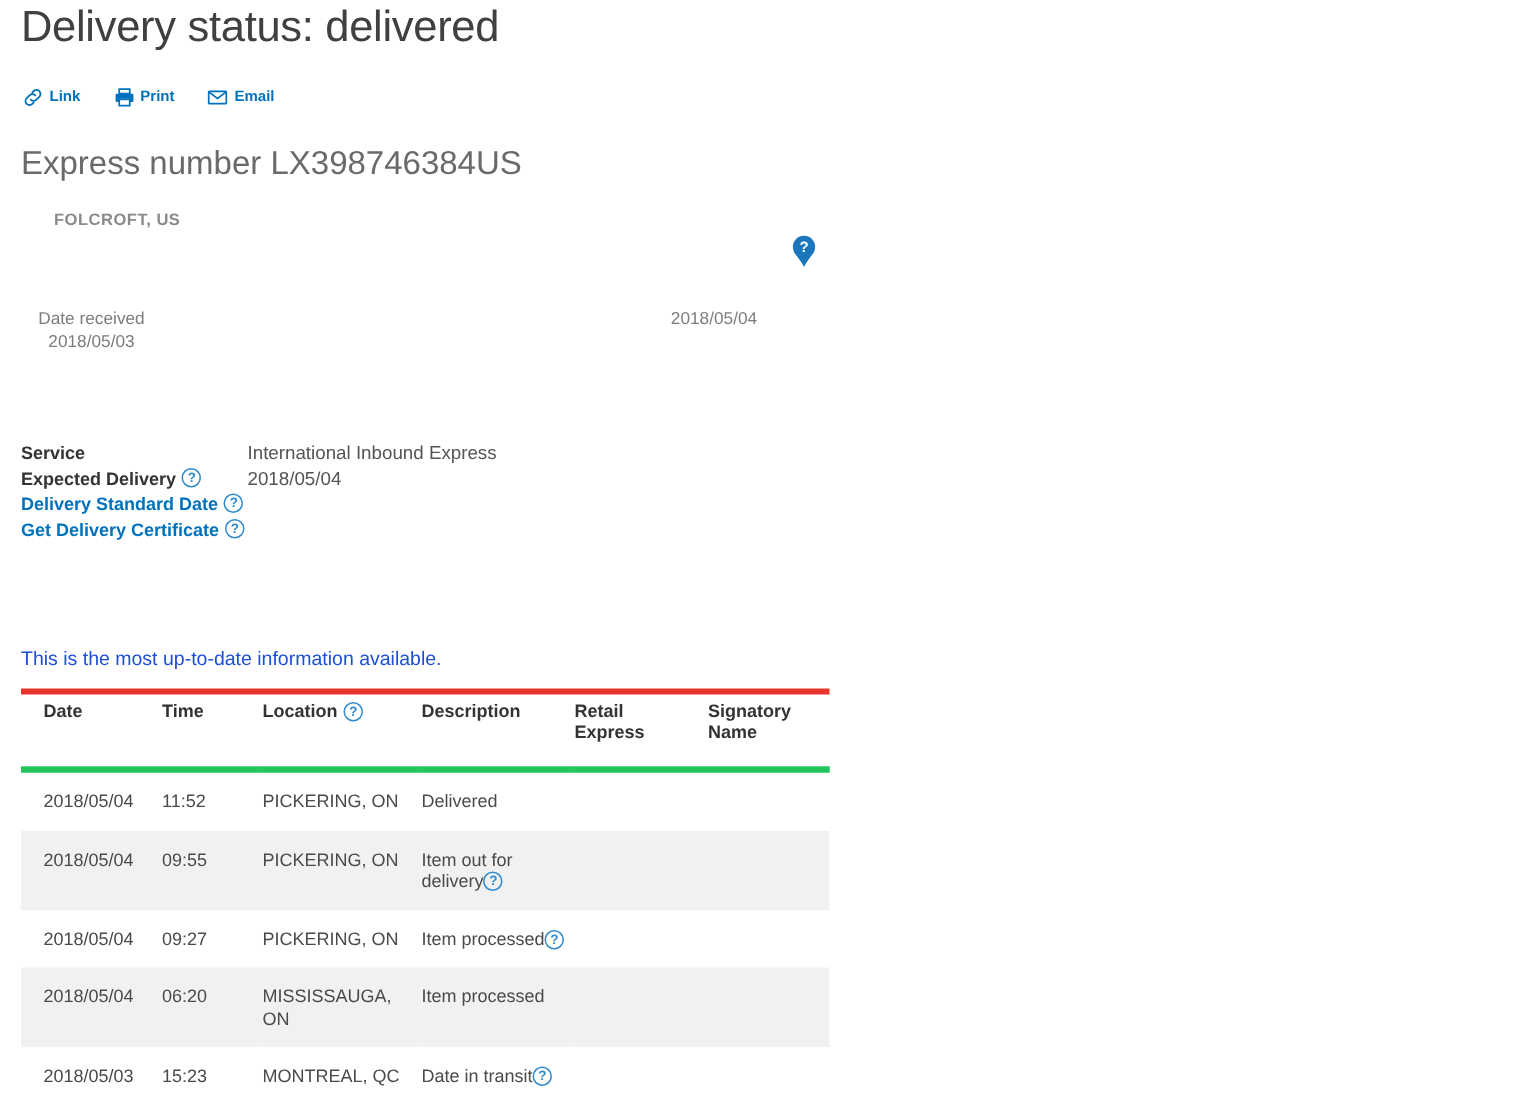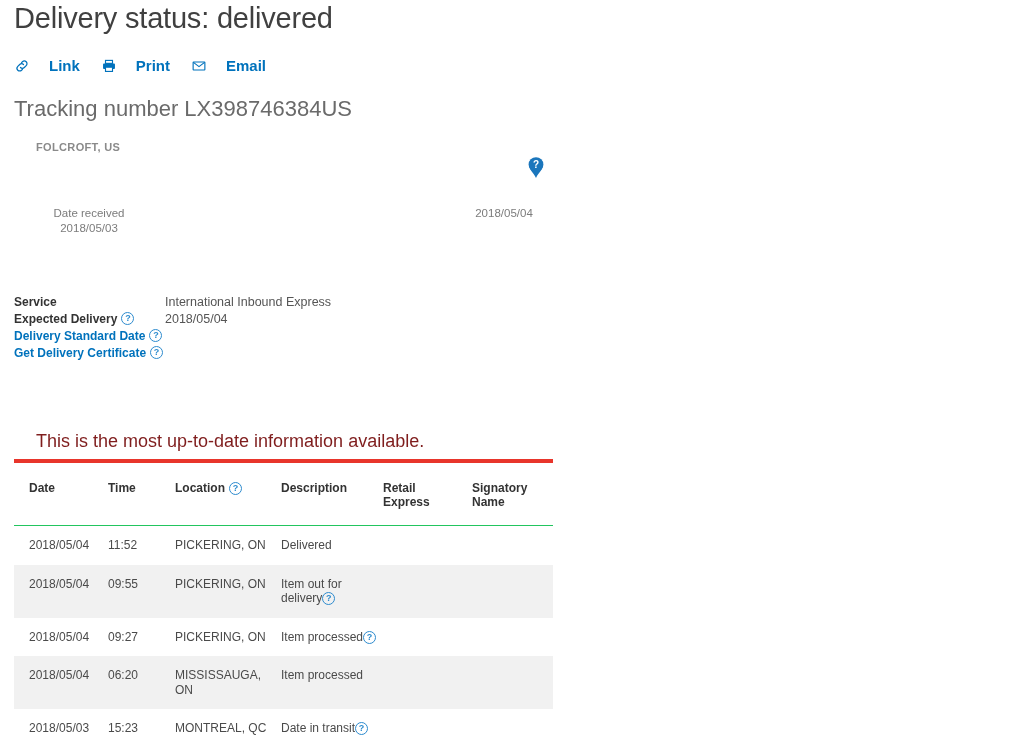--- a/index.html
+++ b/index.html
@@ -40,23 +40,23 @@
     position: absolute;
     left: 15px;
     top: 58px;
     display: flex;
     align-items: center;
     gap: 22px;
   }
   .action {
     display: flex;
     align-items: center;
-    gap: 20px;
+    gap: 4px;
     color: #0072bc;
-    font-size: 15px;
+    font-size: 10px;
     font-weight: 700;
     text-decoration: none;
     cursor: pointer;
     line-height: 1;
   }
   .action .ico { display: block; width: 14px; height: 14px; }
   .action .ico svg { display: block; }
 
   
   .tracking-number {
@@ -132,21 +132,21 @@
     position: absolute;
     left: 518px;
     top: 151px;
     width: 36px;
     height: 30px;
     cursor: pointer;
   }
 
   .bar-captions {
     position: absolute;
-    left: 28px;
+    left: 0;
     top: 68px;
     width: 537px;
     height: 34px;
   }
   .cap-left {
     position: absolute;
     left: 0;
     top: 0;
     width: 122px;
     text-align: center;
@@ -228,24 +228,23 @@
     cursor: pointer;
     vertical-align: middle;
     box-sizing: border-box;
   }
 
   
   .progress-note {
     position: absolute;
     left: 14px;
     top: 431px;
-    font-size: 18px;
-    color: #7f1d1d;
+    font-size: 13px;
+    color: #1d4ed8;
     white-space: nowrap;
-    margin-left: 22px;
   }
 
   
   .table-wrap {
     position: absolute;
     left: 14px;
     top: 459px;
     width: 539px;
   }
   .table-top-rule {
@@ -257,23 +256,23 @@
     width: 100%;
     border-collapse: collapse;
     table-layout: fixed;
     font-size: 12px;
   }
   table.progress-table thead th {
     text-align: left;
     font-size: 12px;
     font-weight: 700;
     color: #333333;
-    padding: 18px 6px 16px 0;
+    padding: 4px 6px 16px 0;
     vertical-align: top;
-    border-bottom: 1px solid #22c55e;
+    border-bottom: 4px solid #22c55e;
     line-height: 14px;
   }
   table.progress-table thead th .th-inner {
     display: inline-flex;
     align-items: center;
     gap: 4px;
   }
   table.progress-table tbody td {
     padding: 12px 6px 12px 0;
     vertical-align: top;
@@ -329,21 +328,21 @@
       <span class="ico">
         <svg viewBox="0 0 16 16" width="14" height="14" fill="none" stroke="#0072bc" stroke-width="1.3">
           <rect x="1.3" y="3.4" width="13.4" height="9.2" rx="0.5"></rect>
           <path d="M1.6 3.9 8 8.7l6.4-4.8"></path>
         </svg>
       </span>
       <span>Email</span>
     </a>
   </div>
 
-  <div class="tracking-number">Tracking number LX398746384US</div>
+  <div class="tracking-number">Express number LX398746384US</div>
 
   <div class="tracker">
     <div class="origin-label">FOLCROFT, US</div>
 
 
     <div class="bar-captions">
       <div class="cap-left">
         <div>Date received</div>
         <div>2018/05/03</div>
       </div>

